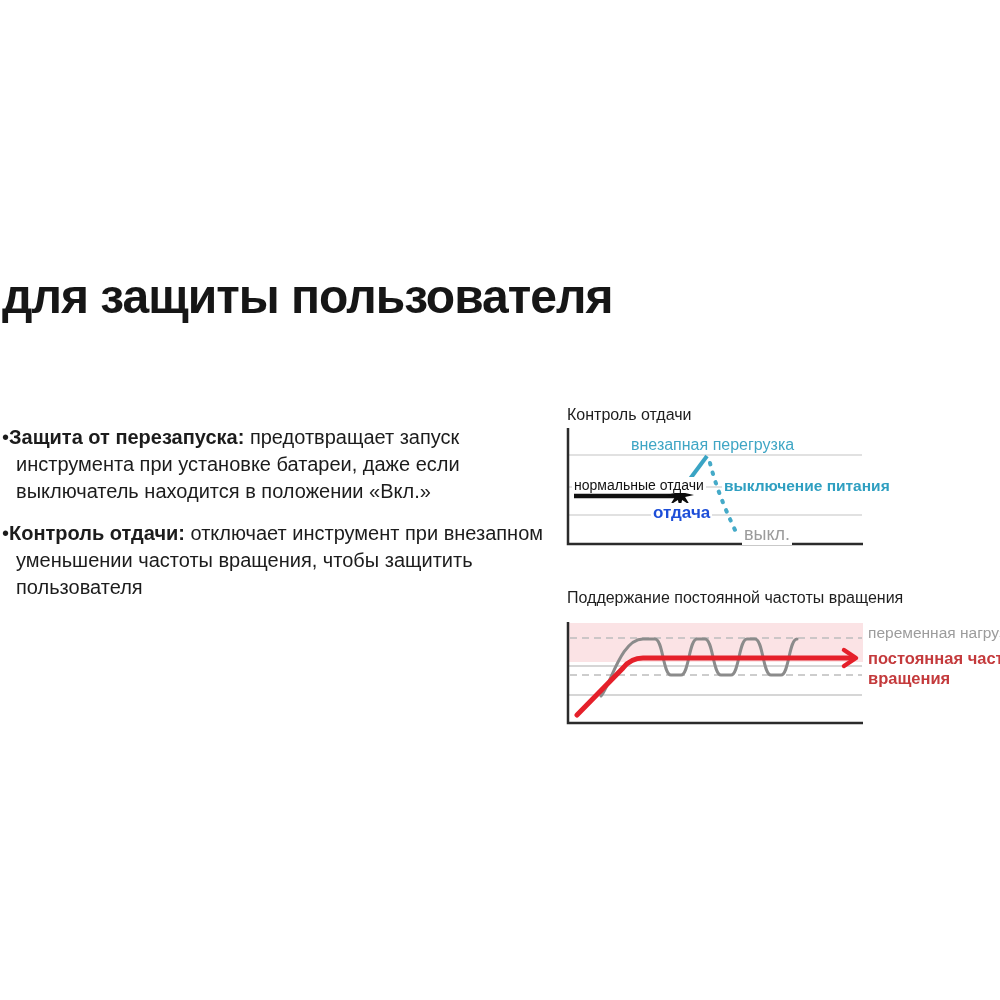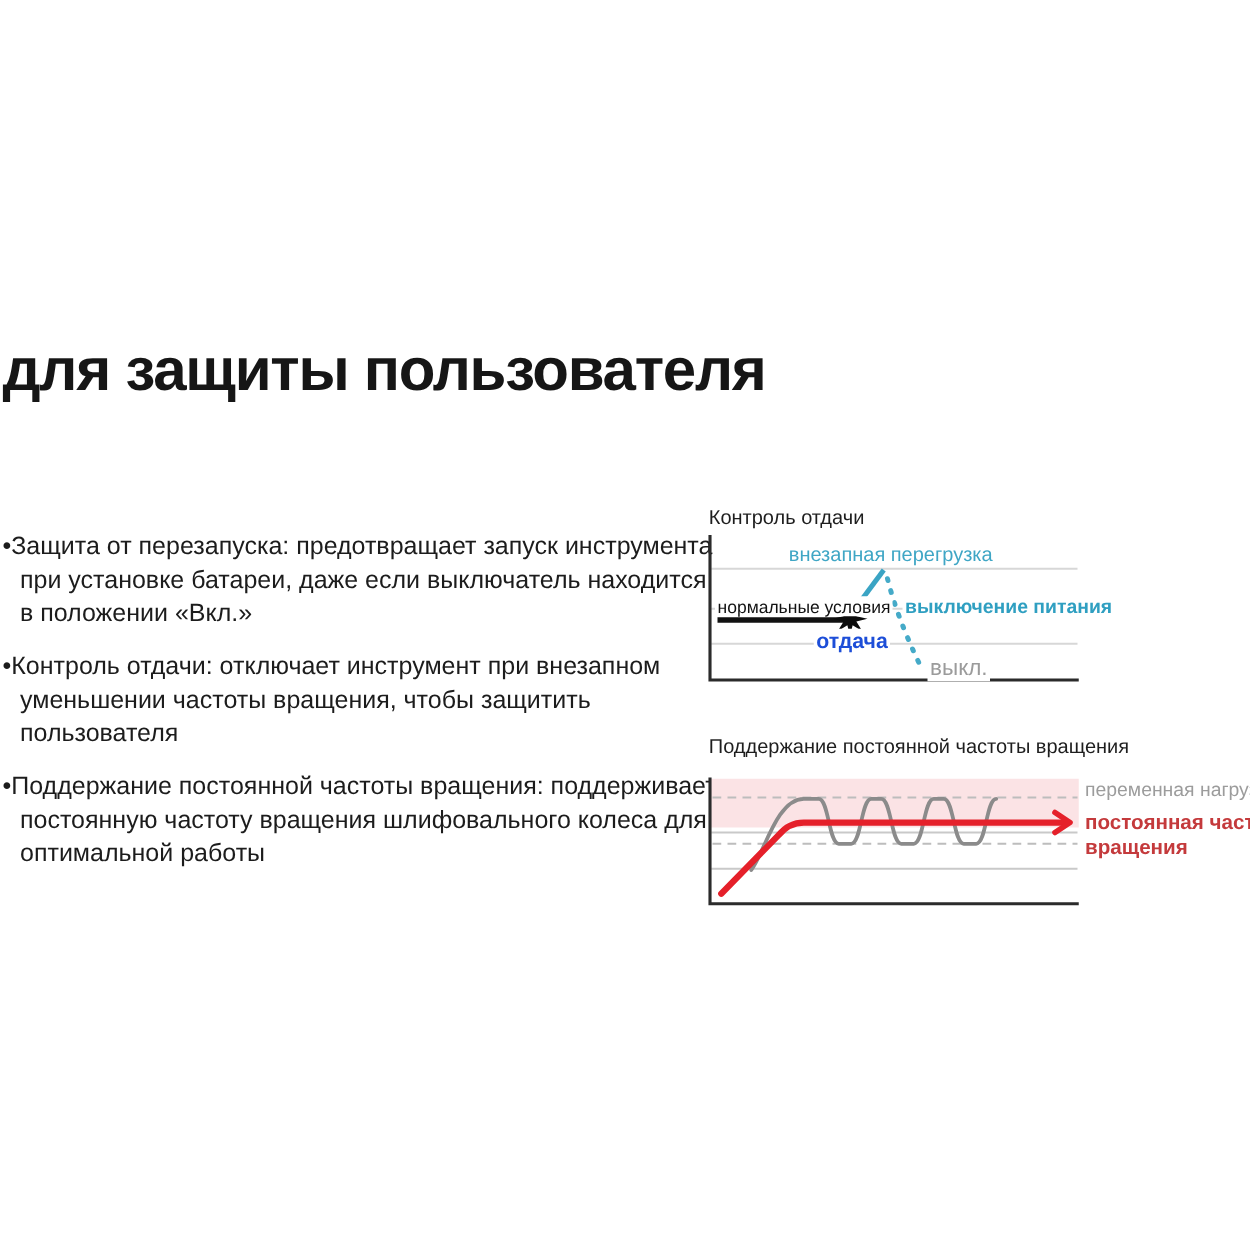--- a/index.html
+++ b/index.html
@@ -6,21 +6,21 @@
     font-family:"Liberation Sans","DejaVu Sans",sans-serif;color:#1c1c1c;}
   .page{position:relative;width:1000px;height:1000px;overflow:hidden;background:#fff;}
 
   
   .main-title{position:absolute;left:2px;top:265px;font-size:48px;font-weight:bold;
     line-height:63px;letter-spacing:-1px;color:#161616;white-space:nowrap;}
 
   
   .bullets{position:absolute;left:2px;top:424px;width:572px;font-size:20px;line-height:27px;}
   .bullet{margin:0 0 15px 0;padding-left:14px;text-indent:-14px;}
-  .bullet .head{font-weight:normal;}
+  .bullet .head{font-weight:bold;}
 
   
   .chart-title{position:absolute;font-size:16px;color:#1e1e1e;white-space:nowrap;}
   .svg-abs{position:absolute;}
   .lbl{position:absolute;white-space:nowrap;}
   .lbl.bg{background:#ffffff;padding:0 2px;}
 
   
   .lbl-overload{left:631px;top:436px;font-size:16px;color:#3fa6c5;}
   .lbl-normal{left:572px;top:477px;font-size:14px;color:#121212;}
@@ -38,21 +38,20 @@
 
 <div class="page">
 
   <div class="main-title">
     <div>для защиты пользователя</div>
   </div>
 
   <div class="bullets">
     <p class="bullet">•<span class="head">Защита от перезапуска:</span><span> предотвращает запуск инструмента при установке батареи, даже если выключатель находится в положении «Вкл.»</span></p>
     <p class="bullet">•<span class="head">Контроль отдачи:</span><span> отключает инструмент при внезапном уменьшении частоты вращения, чтобы защитить пользователя</span></p>
-    <p class="bullet">•<span class="head">Поддержание постоянной частоты вращения:</span><span> поддерживает постоянную частоту вращения шлифовального колеса для оптимальной работы</span></p>
   </div>
 
   <div class="chart-title" style="left:567px;top:406px;">Контроль отдачи</div>
 
   <svg class="svg-abs" style="left:565px;top:425px;" width="300" height="122" viewBox="0 0 300 122">
 
     <line x1="4" y1="30" x2="297" y2="30" stroke="#d7d7d7" stroke-width="1.5"></line>
     <line x1="4" y1="62" x2="297" y2="62" stroke="#d7d7d7" stroke-width="1.5"></line>
     <line x1="4" y1="90" x2="297" y2="90" stroke="#d7d7d7" stroke-width="1.5"></line>
 
@@ -61,21 +60,21 @@
     <line x1="9" y1="71" x2="112" y2="71" stroke="#111111" stroke-width="4.5"></line>
 
     <line x1="116" y1="66" x2="142" y2="31" stroke="#3aa4c4" stroke-width="4"></line>
 
     <path d="M145,38 C150,58 158,80 171,107" fill="none" stroke="#45aac8" stroke-width="4" stroke-dasharray="1.5 8.5" stroke-linecap="round"></path>
 
     <polygon fill="#0c0c0c" points="129,70 120.1,72.1 124.9,79.9 117.1,75.1 115,84 112.9,75.1 105.1,79.9 109.9,72.1 101,70 109.9,67.9 105.1,60.1 112.9,64.9 115,56 117.1,64.9 124.9,60.1 120.1,67.9"></polygon>
   </svg>
 
   <div class="lbl lbl-overload">внезапная перегрузка</div>
-  <div class="lbl bg lbl-normal">нормальные условия</div>
+  <div class="lbl bg lbl-normal">нормальные отдачи</div>
   <div class="lbl bg lbl-shutdown">выключение питания</div>
   <div class="lbl bg lbl-kickback">отдача</div>
   <div class="lbl bg lbl-off">выкл.</div>
 
   <div class="chart-title" style="left:567px;top:589px;">Поддержание постоянной частоты вращения</div>
 
   <svg class="svg-abs" style="left:565px;top:620px;" width="300" height="106" viewBox="0 0 300 106">
 
     <rect x="3" y="3" width="295" height="39" fill="#fbe3e5"></rect>
 

